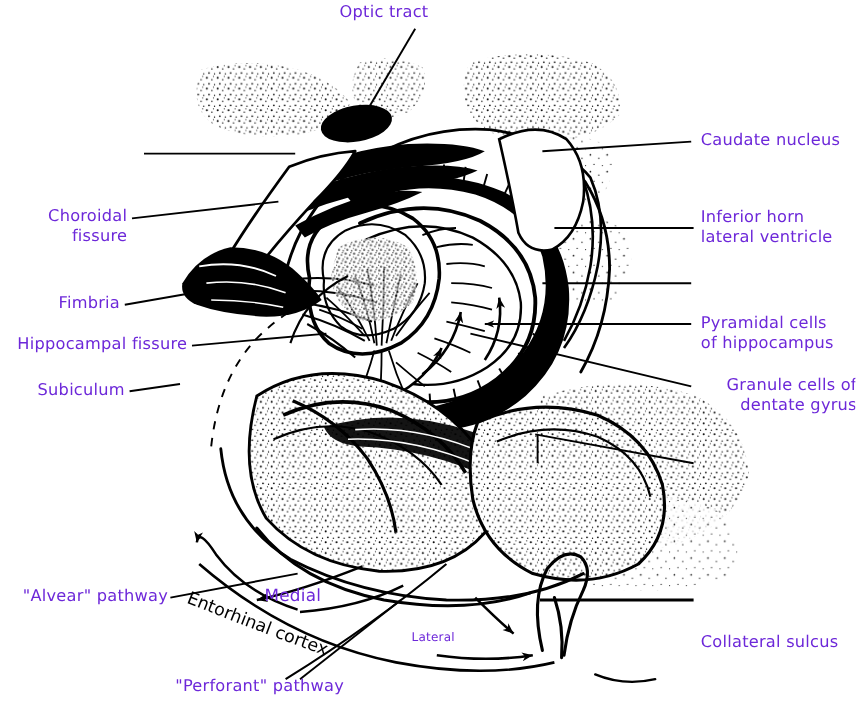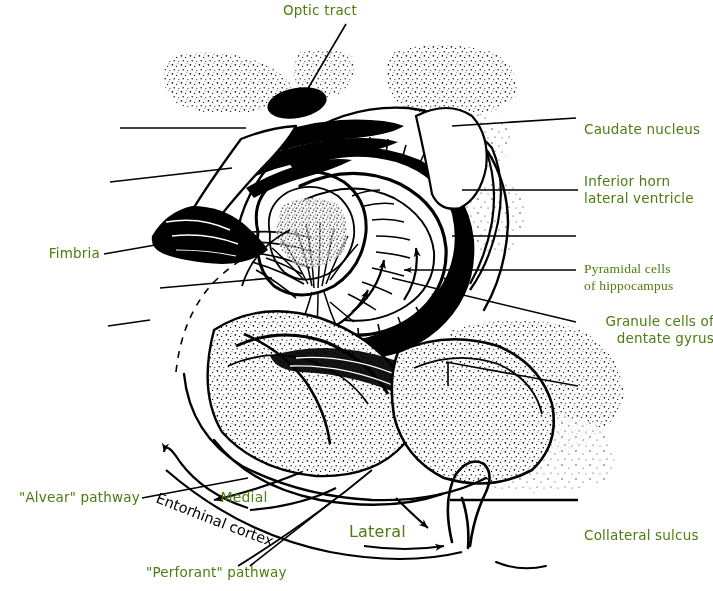--- a/index.html
+++ b/index.html
@@ -14,21 +14,21 @@
     background:#ffffff;
     overflow:hidden;
   }
   #figure{position:absolute;left:0;top:0;width:713px;height:591px;}
   .lbl{
     position:absolute;
     font-family:"DejaVu Sans","Liberation Sans",sans-serif;
     font-size:13.5px;
     line-height:16.5px;
     letter-spacing:0.2px;
-    color:#4d7c0f;
+    color:#6d28d9;
     white-space:pre;
     font-weight:500;
   }
   .lbl.r{text-align:right;}
   .lbl.c{text-align:center;}
   svg text{font-family:"DejaVu Sans","Liberation Sans",sans-serif;}
 </style>
 </head>
 <body>
 
@@ -322,38 +322,41 @@
     </g>
 
     <text font-size="14.5" fill="#000" font-weight="500">
       <textPath href="#entoPath" startOffset="2%" id="entoTextPath">Entorhinal cortex</textPath>
     </text>
   </svg>
 
   <div class="lbl c" style="left:240px;top:2px;width:160px;">Optic tract</div>
 
 
+  <div class="lbl r" style="left:0px;top:172px;width:106px;">Choroidal<br>fissure</div>
 
   <div class="lbl r" style="left:0px;top:245px;width:100px;">Fimbria</div>
 
-
-
-  <div class="lbl" style="left:584px;top:109px;width:130px;margin-top:12px;">Caudate nucleus</div>
+  <div class="lbl r" style="left:0px;top:279px;width:156px;">Hippocampal fissure</div>
+
+  <div class="lbl r" style="left:0px;top:317px;width:104px;">Subiculum</div>
+
+  <div class="lbl" style="left:584px;top:109px;width:130px;">Caudate nucleus</div>
 
   <div class="lbl" style="left:584px;top:173px;width:128px;">Inferior horn<br>lateral ventricle</div>
 
 
-  <div class="lbl" style="left:584px;top:261px;width:130px;font-family:Liberation Serif, serif;">Pyramidal cells<br>of hippocampus</div>
+  <div class="lbl" style="left:584px;top:261px;width:130px;">Pyramidal cells<br>of hippocampus</div>
 
   <div class="lbl" style="left:584px;top:313px;width:130px;text-align:right;">Granule cells of<br>dentate gyrus</div>
 
 
   <div class="lbl" style="left:584px;top:491px;width:130px;margin-top:36px;">Collateral sulcus</div>
 
   <div class="lbl r" style="left:0px;top:489px;width:140px;">"Alvear" pathway</div>
 
   <div class="lbl" style="left:146px;top:564px;width:180px;">"Perforant" pathway</div>
 
   <div class="lbl c" style="left:199px;top:489px;width:90px;font-size:14px;">Medial</div>
 
-  <div class="lbl c" style="left:316px;top:524px;width:90px;font-size:16px;text-align:right;">Lateral</div>
+  <div class="lbl c" style="left:316px;top:524px;width:90px;font-size:10px;">Lateral</div>
 
 </div>
 
 </body></html>

